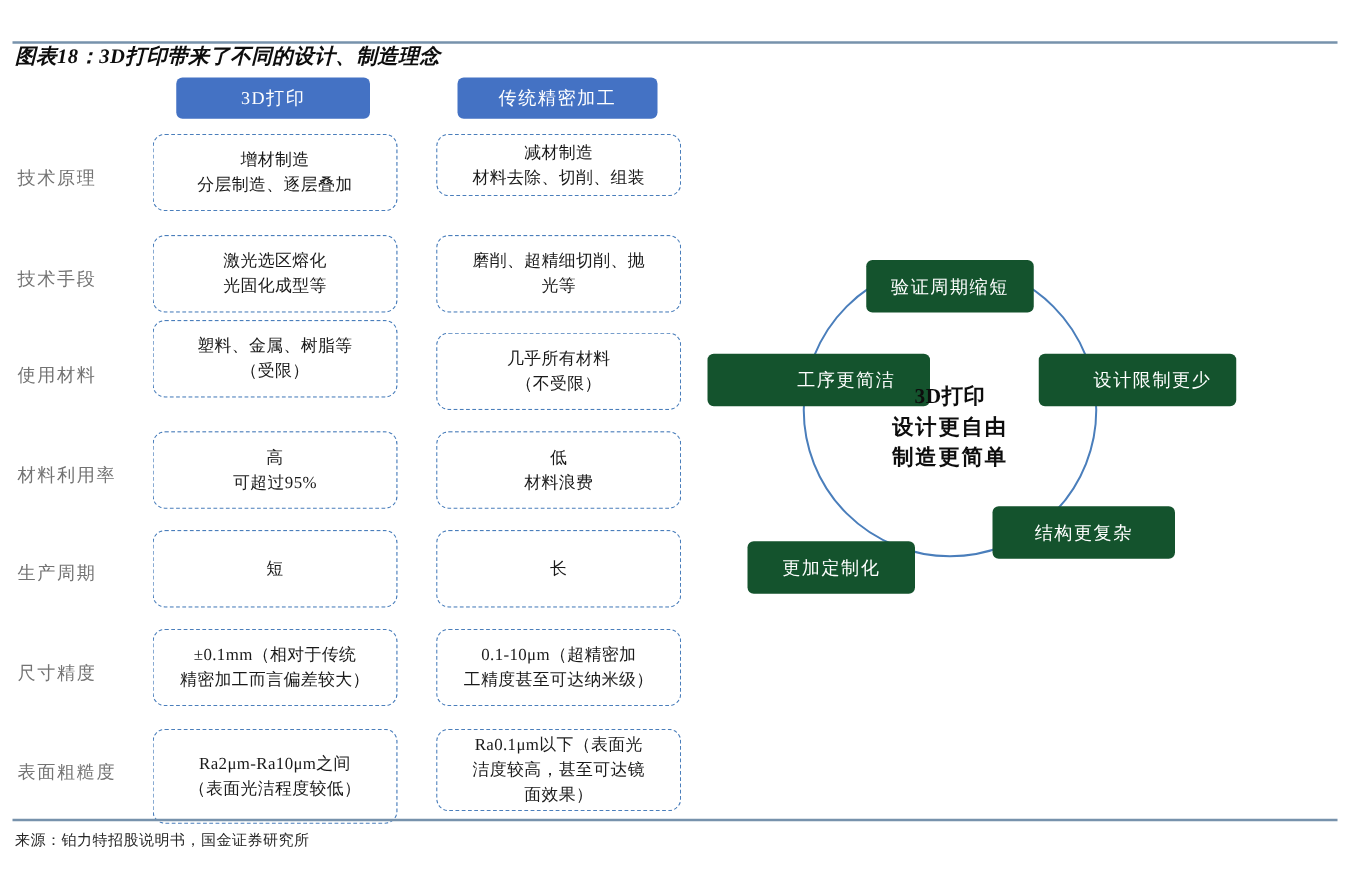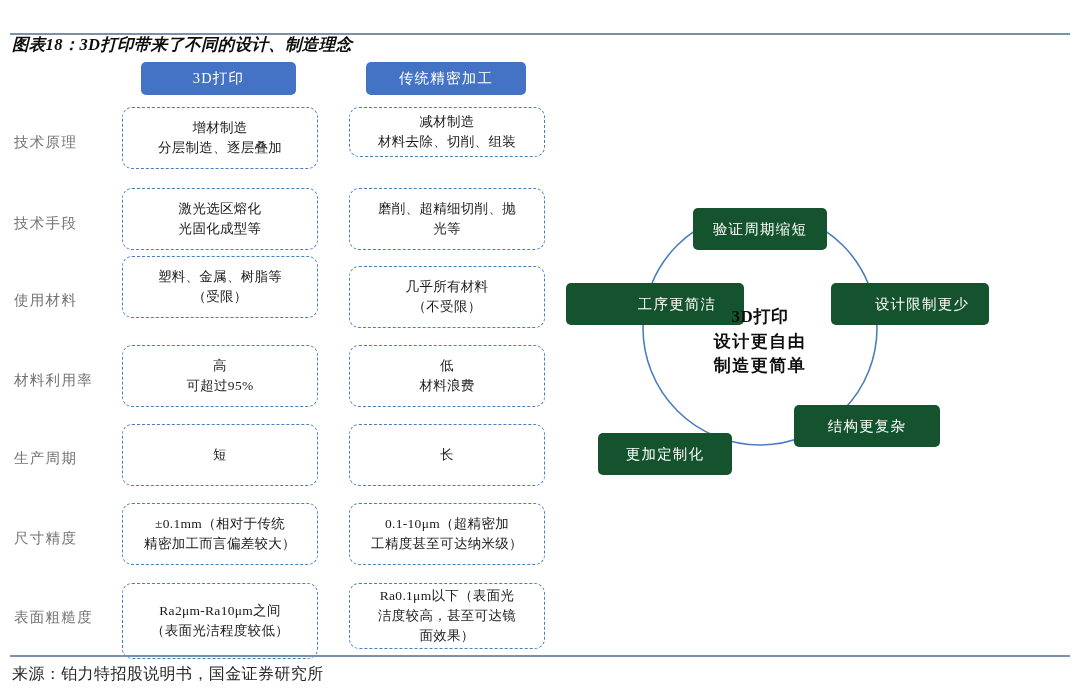--- a/index.html
+++ b/index.html
@@ -26,21 +26,21 @@
     background:#7792ac;
   }
 
   
   .footer-rule{
     position:absolute;left:10px;top:655px;width:1060px;height:1.5px;
     background:#7792ac;
   }
   .footer{
     position:absolute;left:12px;top:664px;
-    font-size:16px;color:#262626;
+    font-size:12px;color:#262626;
     font-family:"Liberation Serif","DejaVu Serif",serif;
     letter-spacing:.4px;white-space:nowrap;
   }
 
   
   .pill{
     position:absolute;
     background:#4472c4;
     border-radius:5px;
     color:#ffffff;

